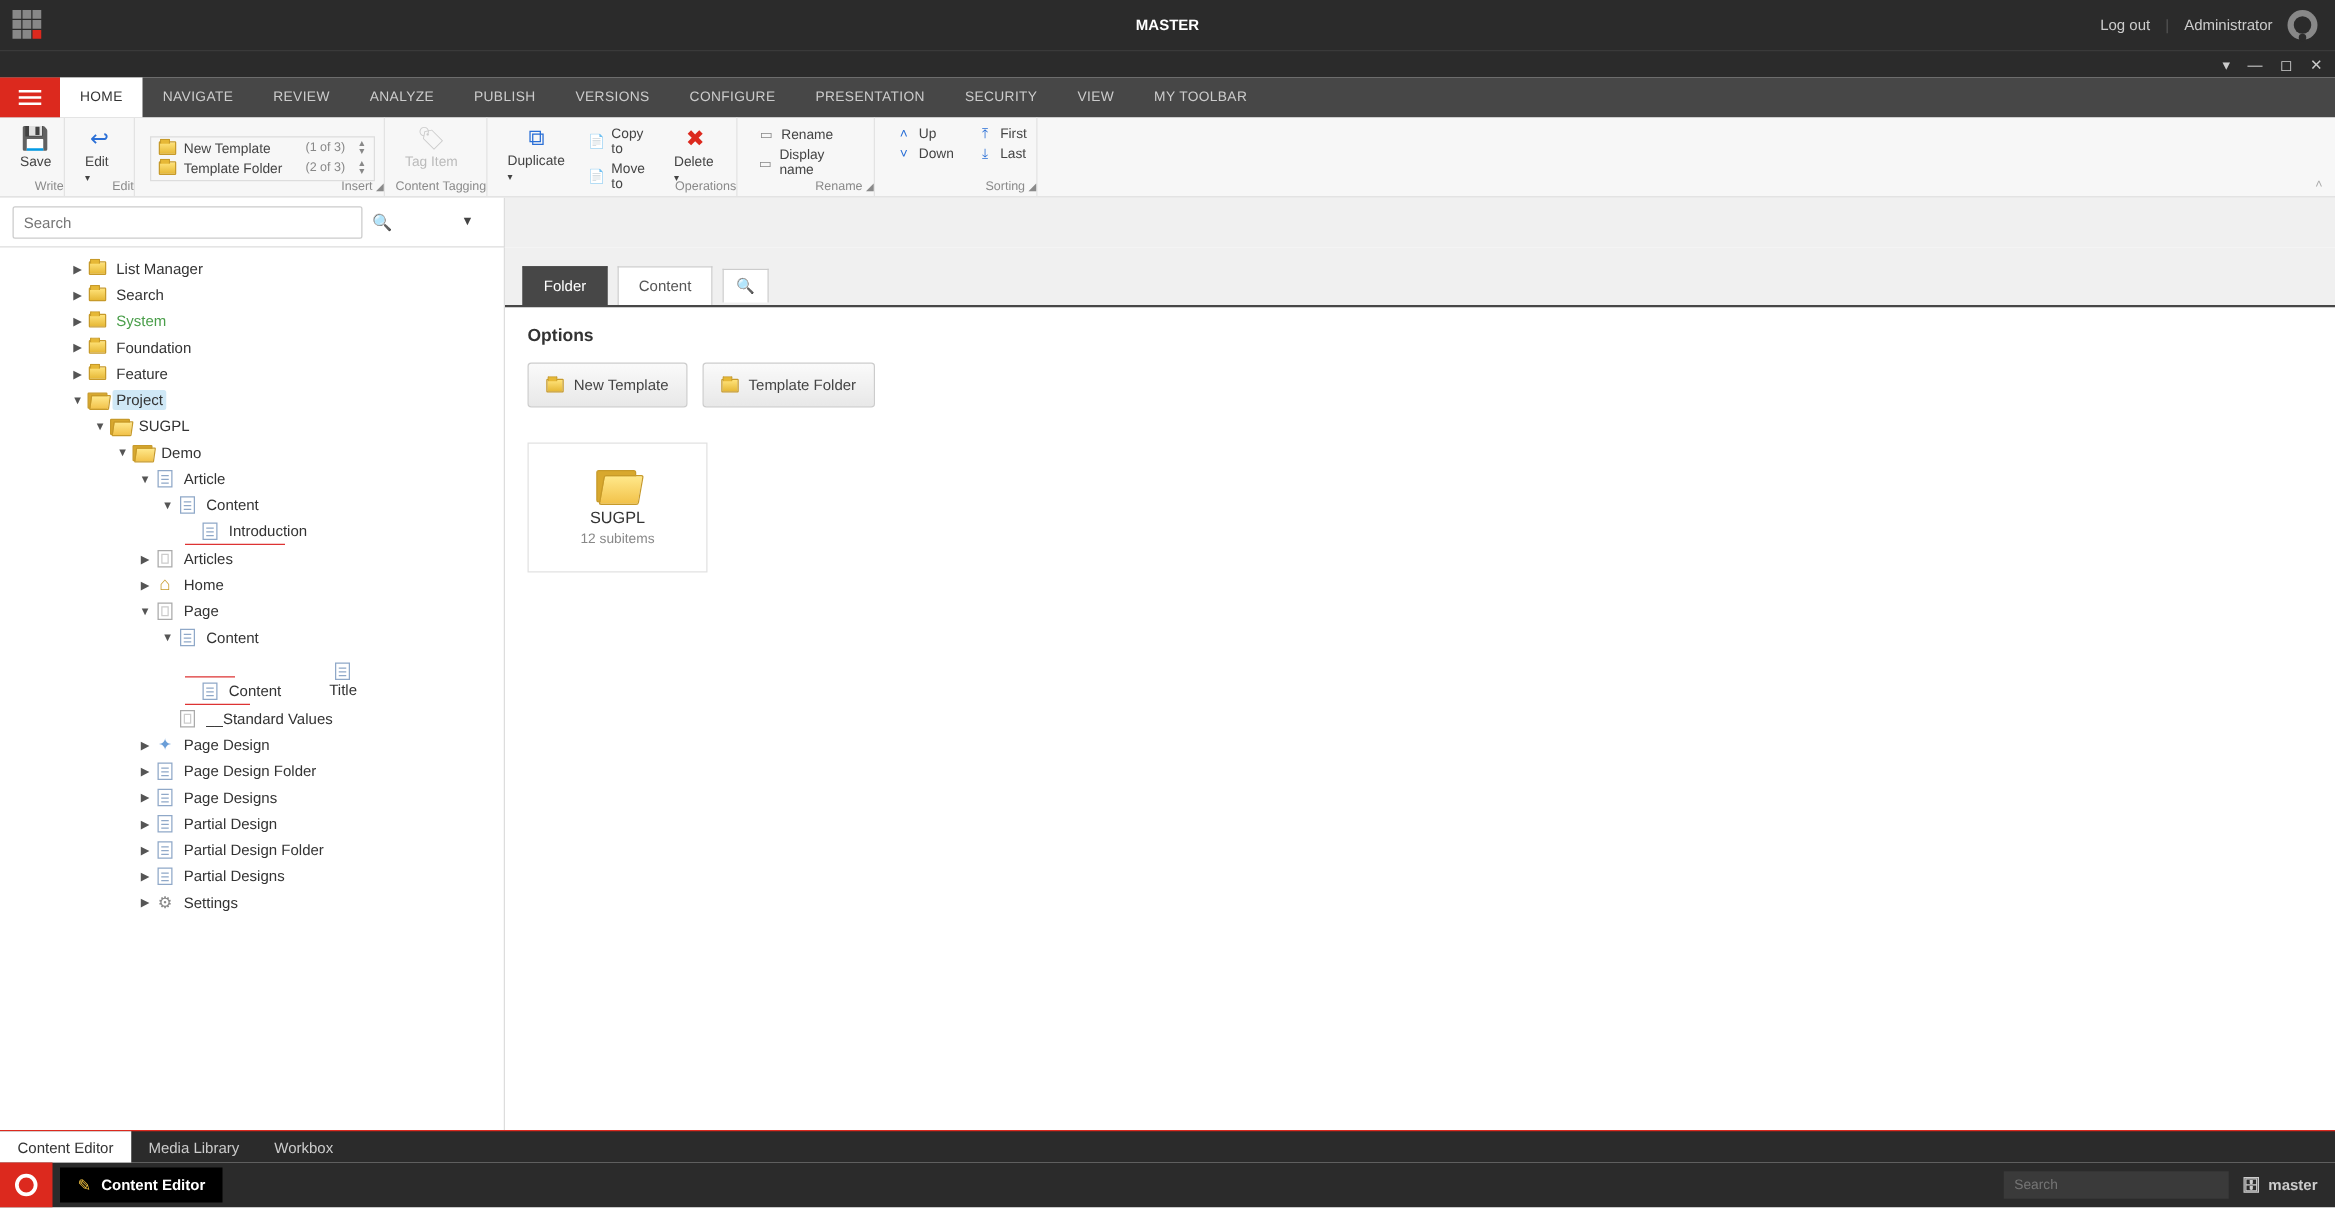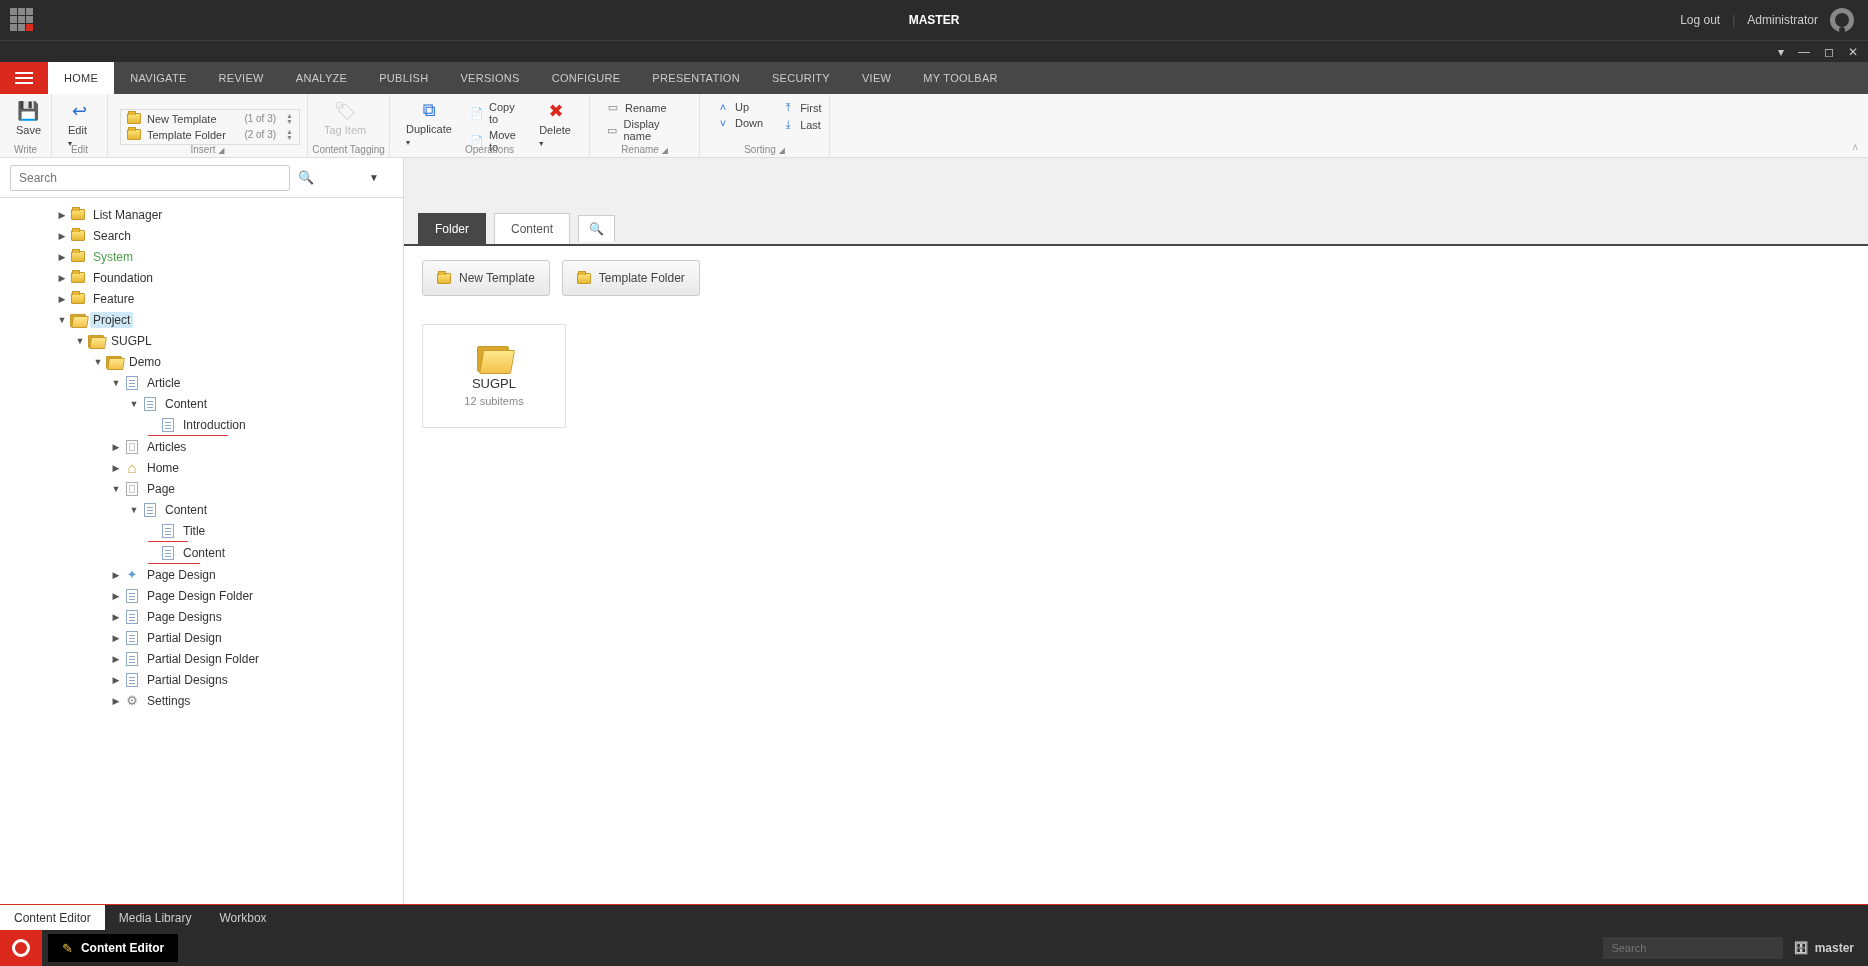--- a/index.html
+++ b/index.html
@@ -23,21 +23,21 @@
 
 .ribbon-tabs { background: #474747; height: 32px; display: flex; align-items: stretch; }
 .hamburger { width: 48px; background: #dc291e; display: flex; flex-direction: column; justify-content: center; align-items: center; gap: 3px; }
 .hamburger span { width: 18px; height: 2px; background: #fff; }
 .rtab { padding: 0 16px; display: flex; align-items: center; color: #ccc; font-size: 11px; letter-spacing: 0.3px; cursor: default; }
 .rtab.active { background: #fff; color: #333; }
 
 
 .ribbon-body { background: #f7f7f7; border-bottom: 1px solid #ddd; height: 64px; display: flex; position: relative; }
 .rgroup { border-right: 1px solid #e3e3e3; padding: 4px 12px 2px; display: flex; flex-direction: column; position: relative; }
-.rgroup .glabel { position: absolute; bottom: 2px; left: 0; right: 0; text-align: center; font-size: 10px; color: #8a8a8a; margin-top: 26px; }
+.rgroup .glabel { position: absolute; bottom: 2px; left: 0; right: 0; text-align: right; font-size: 10px; color: #8a8a8a; margin-top: 26px; }
 .rgroup-inner { flex: 1; display: flex; align-items: flex-start; gap: 10px; }
 .rbtn-vert { display: flex; flex-direction: column; align-items: center; justify-content: center; font-size: 11px; color: #444; gap: 2px; padding: 2px 4px; }
 .rbtn-vert.disabled { color: #bbb; }
 .rbtn-vert .icn { font-size: 18px; }
 .rlist { display: flex; flex-direction: column; gap: 2px; font-size: 11px; color: #444; min-width: 180px; }
 .rlist .row { display: flex; align-items: center; gap: 6px; padding: 1px 4px; }
 .rlist .row .count { margin-left: auto; color: #888; font-size: 10px; }
 .rlist .spin { display: flex; flex-direction: column; font-size: 7px; line-height: 6px; color: #888; margin-left: 4px; }
 .rbtn-sm { display: flex; align-items: center; gap: 5px; font-size: 11px; color: #444; padding: 1px 4px; }
 .rbtn-sm .icn { width: 14px; text-align: center; }
@@ -399,36 +399,43 @@
         </span>
         <span class="label">Page</span>
       </div>
     <div class="tnode" style="padding-left:128px;">
         <span class="arrow">▼</span>
         <span class="ticon">
           <span class="doc-icn"></span>
         </span>
         <span class="label">Content</span>
       </div>
-    <div class="tnode" style="padding-left:146px;">
+    <div class="tnode" style="padding-left:146px;flex-direction:column;">
         <span class="arrow blank">▶</span>
         <span class="ticon">
           <span class="doc-icn"></span>
         </span>
         <span class="label">Title</span>
       </div>
     <div class="uline-full" style="margin-left:148px; width:40px;"></div>
     <div class="tnode" style="padding-left:146px;">
         <span class="arrow blank">▶</span>
         <span class="ticon">
           <span class="doc-icn"></span>
         </span>
         <span class="label">Content</span>
       </div>
     <div class="uline-full" style="margin-left:148px; width:52px;"></div>
+    <div class="tnode" style="padding-left:128px;">
+        <span class="arrow blank">▶</span>
+        <span class="ticon">
+          <span class="tmpl-icn"></span>
+        </span>
+        <span class="label">__Standard Values</span>
+      </div>
     <div class="tnode" style="padding-left:110px;">
         <span class="arrow">▶</span>
         <span class="ticon puzzle-icn"></span>
         <span class="label">Page Design</span>
       </div>
     <div class="tnode" style="padding-left:110px;">
         <span class="arrow">▶</span>
         <span class="ticon">
           <span class="doc-icn"></span>
         </span>
@@ -469,20 +476,21 @@
       </div>
   </div>
 
   <div class="content">
     <div class="ctabs">
       <div class="ctab active">Folder</div>
       <div class="ctab">Content</div>
       <div class="ctab iconbtn"><span>🔍</span></div>
     </div>
     <div class="cbody">
+      <div class="section-title">Options</div>
       <div class="options-row">
         <div class="optbtn">
             <span class="folder-icn"></span>
             <span>New Template</span>
           </div>
         <div class="optbtn">
             <span class="folder-icn"></span>
             <span>Template Folder</span>
           </div>
       </div>

